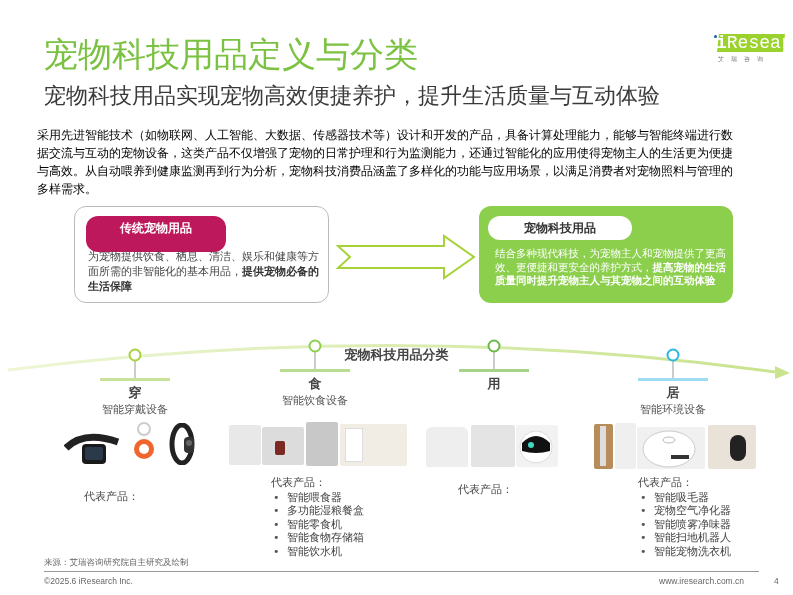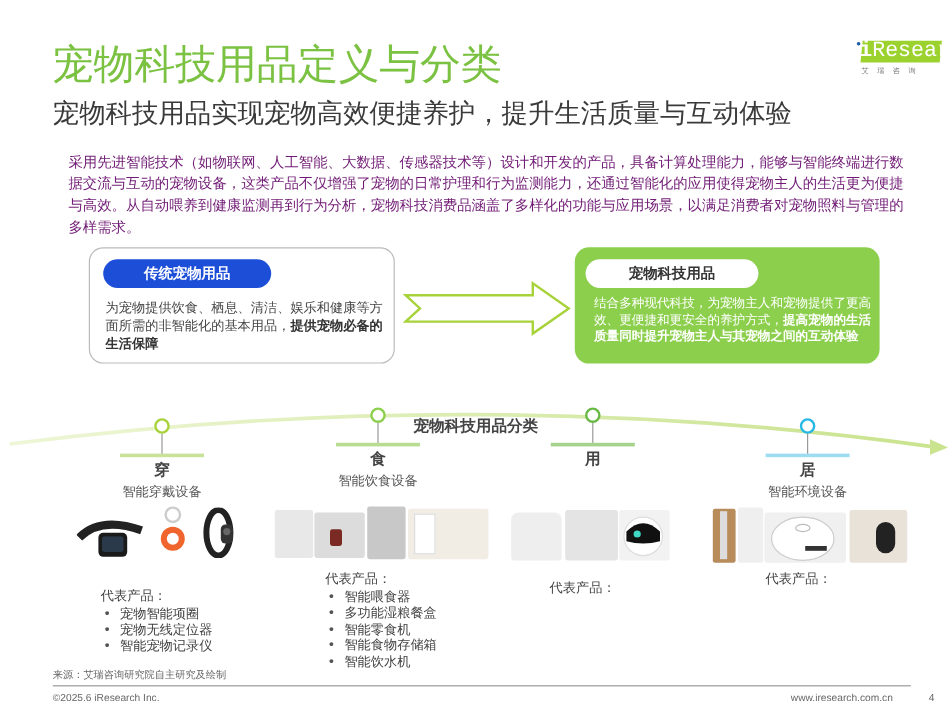--- a/index.html
+++ b/index.html
@@ -8,24 +8,24 @@
 
   .title { position: absolute; left: 44px; top: 34px; font-size: 34px; color: #7cc242; letter-spacing: 0px; line-height: 40px; font-weight: normal; }
   .subtitle { position: absolute; left: 44px; top: 82px; font-size: 22px; color: #3a3a3a; line-height: 28px; }
 
   .logo { position: absolute; left: 714px; top: 34px; width: 72px; height: 34px; }
   .logo-box { position: absolute; left: 4px; top: 0; height: 18px; width: 66px; background: #9bd22e; transform: skewX(-6deg); }
   .logo-i-dot { position: absolute; left: 0px; top: 1px; width: 3px; height: 3px; background: #1a5ca8; border-radius: 50%; }
   .logo-text { position: absolute; left: 2px; top: 1px; font-family: Liberation Mono, monospace; font-size: 18px; color: #fff; line-height: 16px; }
   .logo-sub { position: absolute; left: 4px; top: 21px; font-size: 6px; color: #777; letter-spacing: 7px; white-space: nowrap; }
 
-  .intro { position: absolute; left: 57px; top: 126px; width: 706px; font-size: 12px; line-height: 18px; color: #701a75; }
+  .intro { position: absolute; left: 37px; top: 126px; width: 706px; font-size: 12px; line-height: 18px; color: #000000; }
 
   .box-trad { position: absolute; left: 74px; top: 206px; width: 255px; height: 97px; border: 1.5px solid #bbbbbb; border-radius: 12px; background: #fff; }
-  .pill-trad { position: absolute; left: 86px; top: 216px; width: 140px; height: 24px; background: #1d4ed8; border-radius: 12px; color: #fff; font-size: 12px; font-weight: bold; text-align: center; line-height: 24px; }
+  .pill-trad { position: absolute; left: 86px; top: 216px; width: 140px; height: 36px; background: #be185d; border-radius: 12px; color: #fff; font-size: 12px; font-weight: bold; text-align: center; line-height: 24px; }
   .box-trad-text { position: absolute; left: 88px; top: 249px; width: 232px; font-size: 11px; line-height: 15px; color: #444; }
   .box-trad-text b { color: #333; }
 
   .arrow { position: absolute; left: 336px; top: 234px; width: 142px; height: 46px; }
 
   .box-tech { position: absolute; left: 479px; top: 206px; width: 254px; height: 97px; background: #8ccf4d; border-radius: 12px; }
   .pill-tech { position: absolute; left: 488px; top: 216px; width: 144px; height: 24px; background: #fff; border-radius: 12px; color: #333; font-size: 12px; font-weight: bold; text-align: center; line-height: 24px; }
   .box-tech-text { position: absolute; left: 495px; top: 247px; width: 233px; font-size: 10.5px; line-height: 13.5px; color: #fff; }
 
   .section-title { position: absolute; left: 0; width: 793px; top: 320px; text-align: center; font-size: 13px; font-weight: bold; color: #444; margin-top: 26px; }
@@ -172,40 +172,42 @@
       <ellipse cx="32" cy="13" rx="6" ry="3" fill="none" stroke="#bbb"></ellipse>
       <rect x="34" y="28" width="18" height="4" fill="#333"></rect>
     </svg>
 </div>
 <div class="img" style="left:708px; top:425px; width:48px; height:44px; background:#e9e2d8;">
   <div style="position:absolute; left:22px; top:10px; width:16px; height:26px; background:#222; border-radius:8px;"></div>
 </div>
 
 <div class="products" style="left:84px; top:490px;">
   <div class="head">代表产品：</div>
-  <ul>
-    <li>宠物智能项圈</li>
-    <li>宠物无线定位器</li>
-    <li>智能宠物记录仪</li>
-  </ul>
 </div>
 <div class="products" style="left:271px; top:476px;">
   <div class="head">代表产品：</div>
   <ul>
     <li>智能喂食器</li>
     <li>多功能湿粮餐盒</li>
     <li>智能零食机</li>
     <li>智能食物存储箱</li>
     <li>智能饮水机</li>
   </ul>
 </div>
 <div class="products" style="left:458px; top:483px;">
   <div class="head">代表产品：</div>
 </div>
 <div class="products" style="left:638px; top:476px;">
   <div class="head">代表产品：</div>
+  <ul>
+    <li>智能吸毛器</li>
+    <li>宠物空气净化器</li>
+    <li>智能喷雾净味器</li>
+    <li>智能扫地机器人</li>
+    <li>智能宠物洗衣机</li>
+  </ul>
 </div>
 
 <div class="source">来源：艾瑞咨询研究院自主研究及绘制</div>
 <div class="footer-line"></div>
 <div class="copyright">©2025.6 iResearch Inc.</div>
 <div class="site">www.iresearch.com.cn</div>
 <div class="page-num">4</div>
 
 </body></html>

